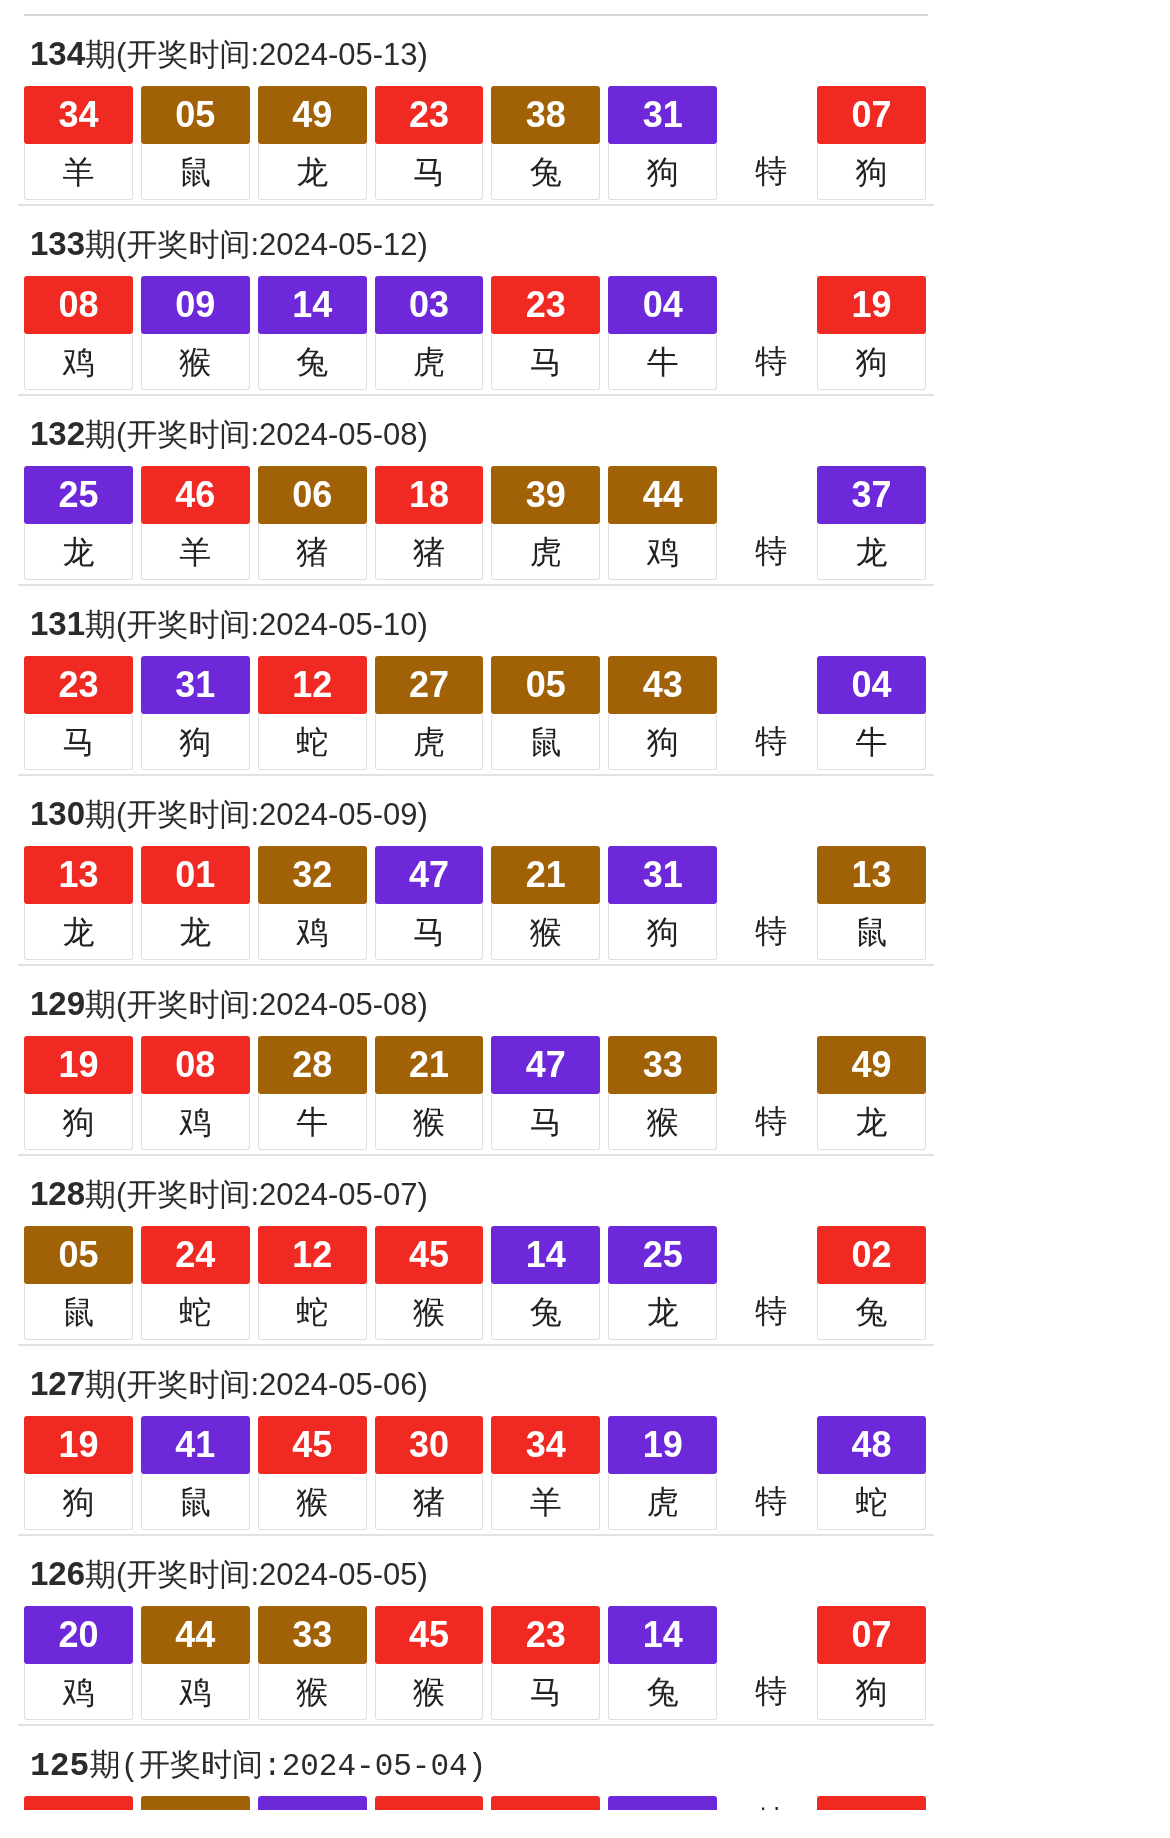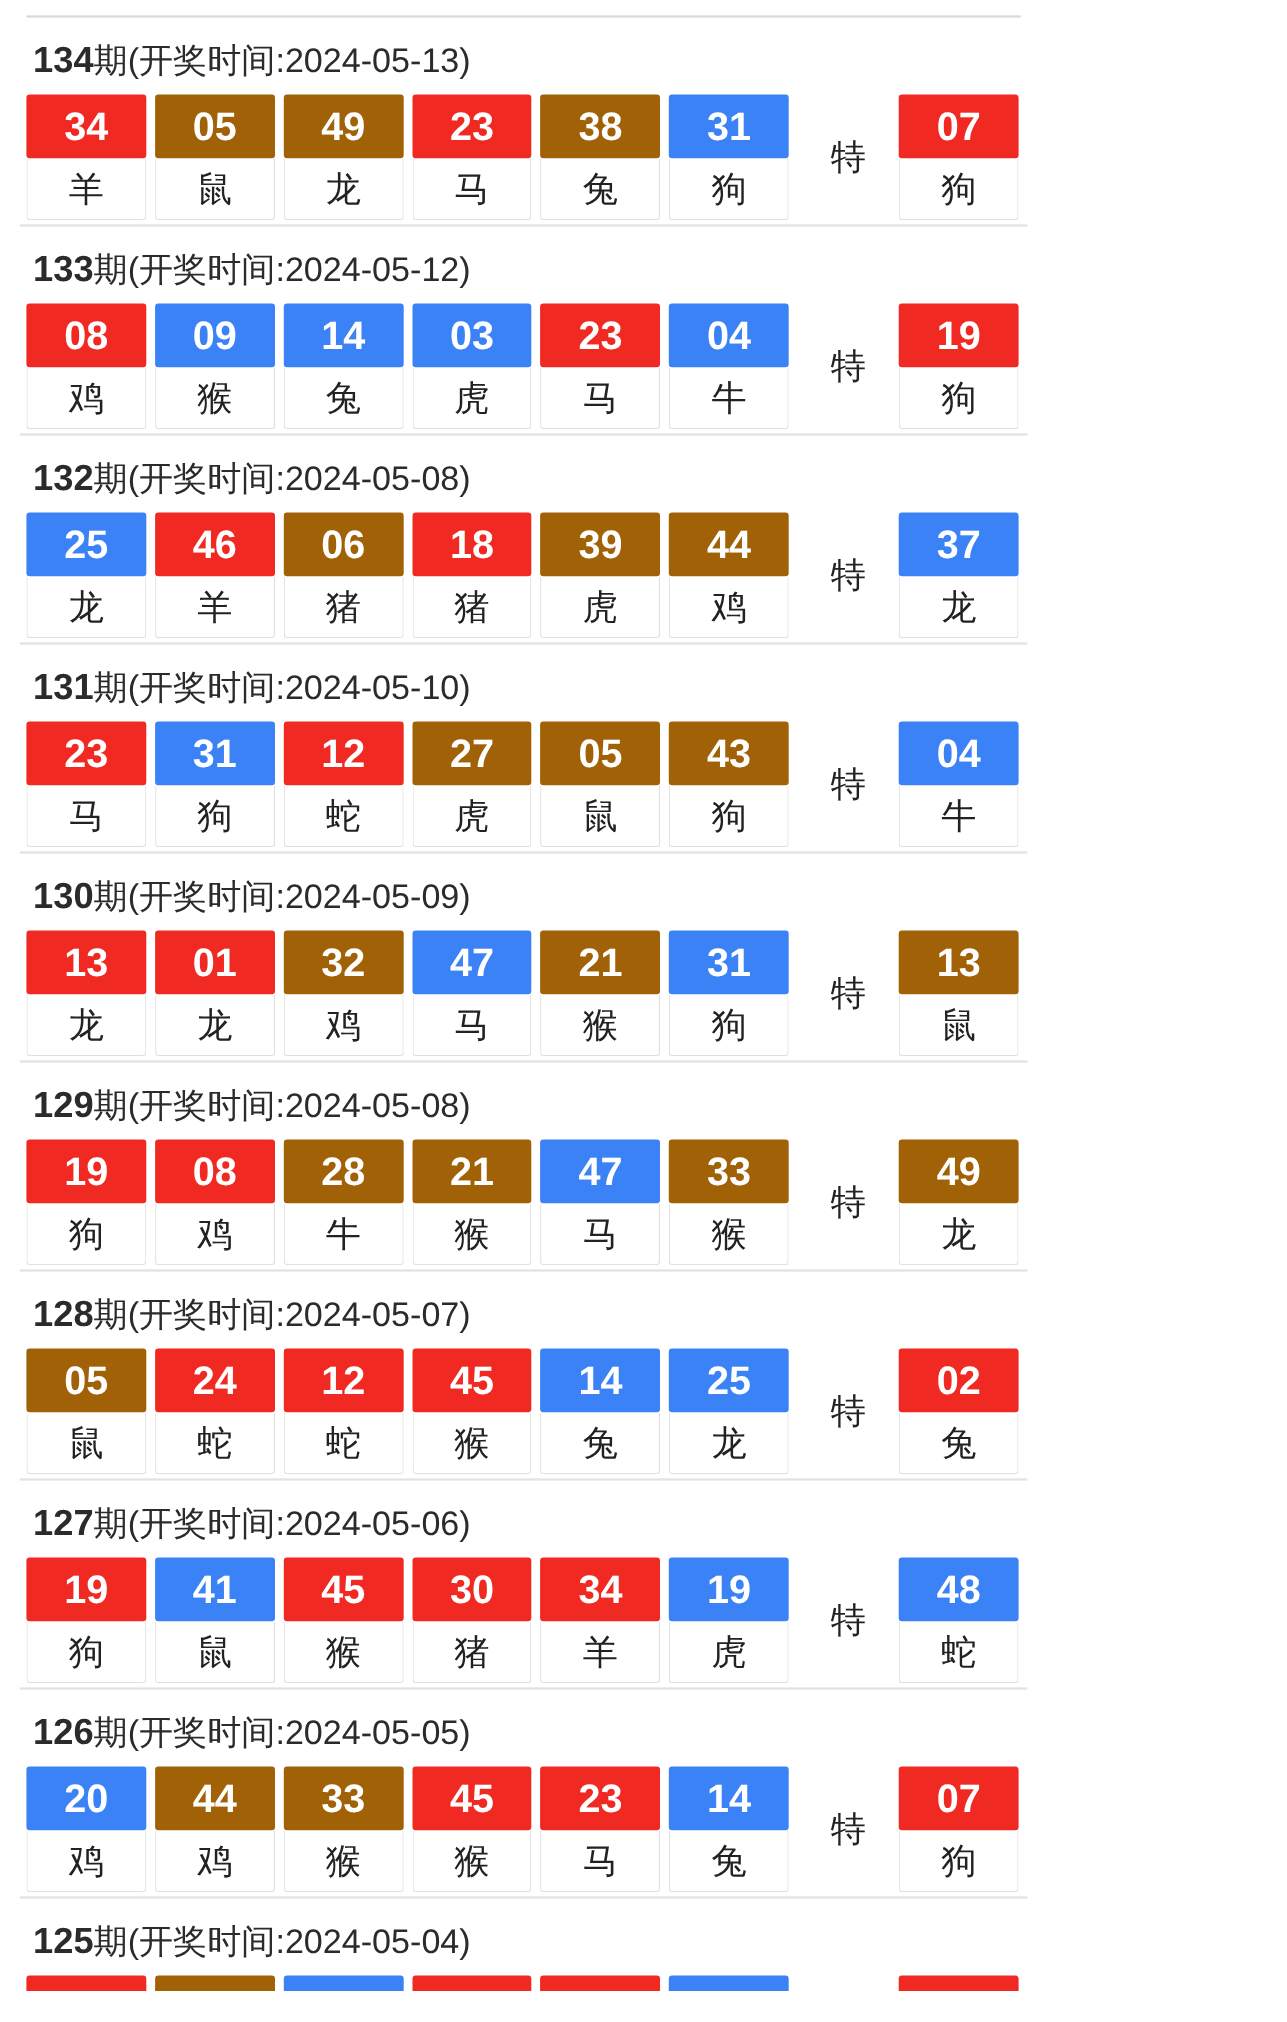--- a/index.html
+++ b/index.html
@@ -36,21 +36,21 @@
     padding: 18px 0 10px 12px;
     letter-spacing: 0px;
     white-space: nowrap;
   }
   .draw-title .issue {
     font-weight: bold;
     font-size: 33px;
   }
   .row {
     display: flex;
-    align-items: center;
+    align-items: flex-end;
     padding-left: 6px;
   }
   .ball {
     width: 142px;
     margin-right: 8px;
     box-sizing: border-box;
   }
   .ball .num {
     height: 58px;
     line-height: 58px;
@@ -66,21 +66,21 @@
     text-align: center;
     font-size: 32px;
     color: #222222;
     background: #ffffff;
     border: 1px solid #e0e0e0;
     border-top: none;
     box-sizing: border-box;
     border-radius: 0 0 3px 3px;
   }
   .red { background: #f02a22; }
-  .blue { background: #3b82f6; }
+  .blue { background: #6d28d9; }
   .green { background: #a16207; }
   .special-label {
     width: 92px;
     text-align: center;
     font-size: 32px;
     color: #222222;
     line-height: 58px;
     flex: 0 0 92px;
   }
   .cut {
@@ -392,21 +392,21 @@
             <div class="num blue">14</div>
             <div class="zodiac">兔</div>
           </div>
           <div class="special-label">特</div>
           <div class="ball">
             <div class="num red">07</div>
             <div class="zodiac">狗</div>
           </div>
         </div>
       </div>
-      <div class="draw-block cut" style="max-height: 80px;">
+      <div class="draw-block cut" style="max-height: 80px; font-family: Liberation Mono, monospace;">
         <div class="draw-title"><span class="issue">125</span><span>期(开奖时间:2024-05-04)</span></div>
         <div class="row">
           <div class="ball">
             <div class="num red">19</div>
           </div>
           <div class="ball">
             <div class="num green">21</div>
           </div>
           <div class="ball">
             <div class="num blue">14</div>

